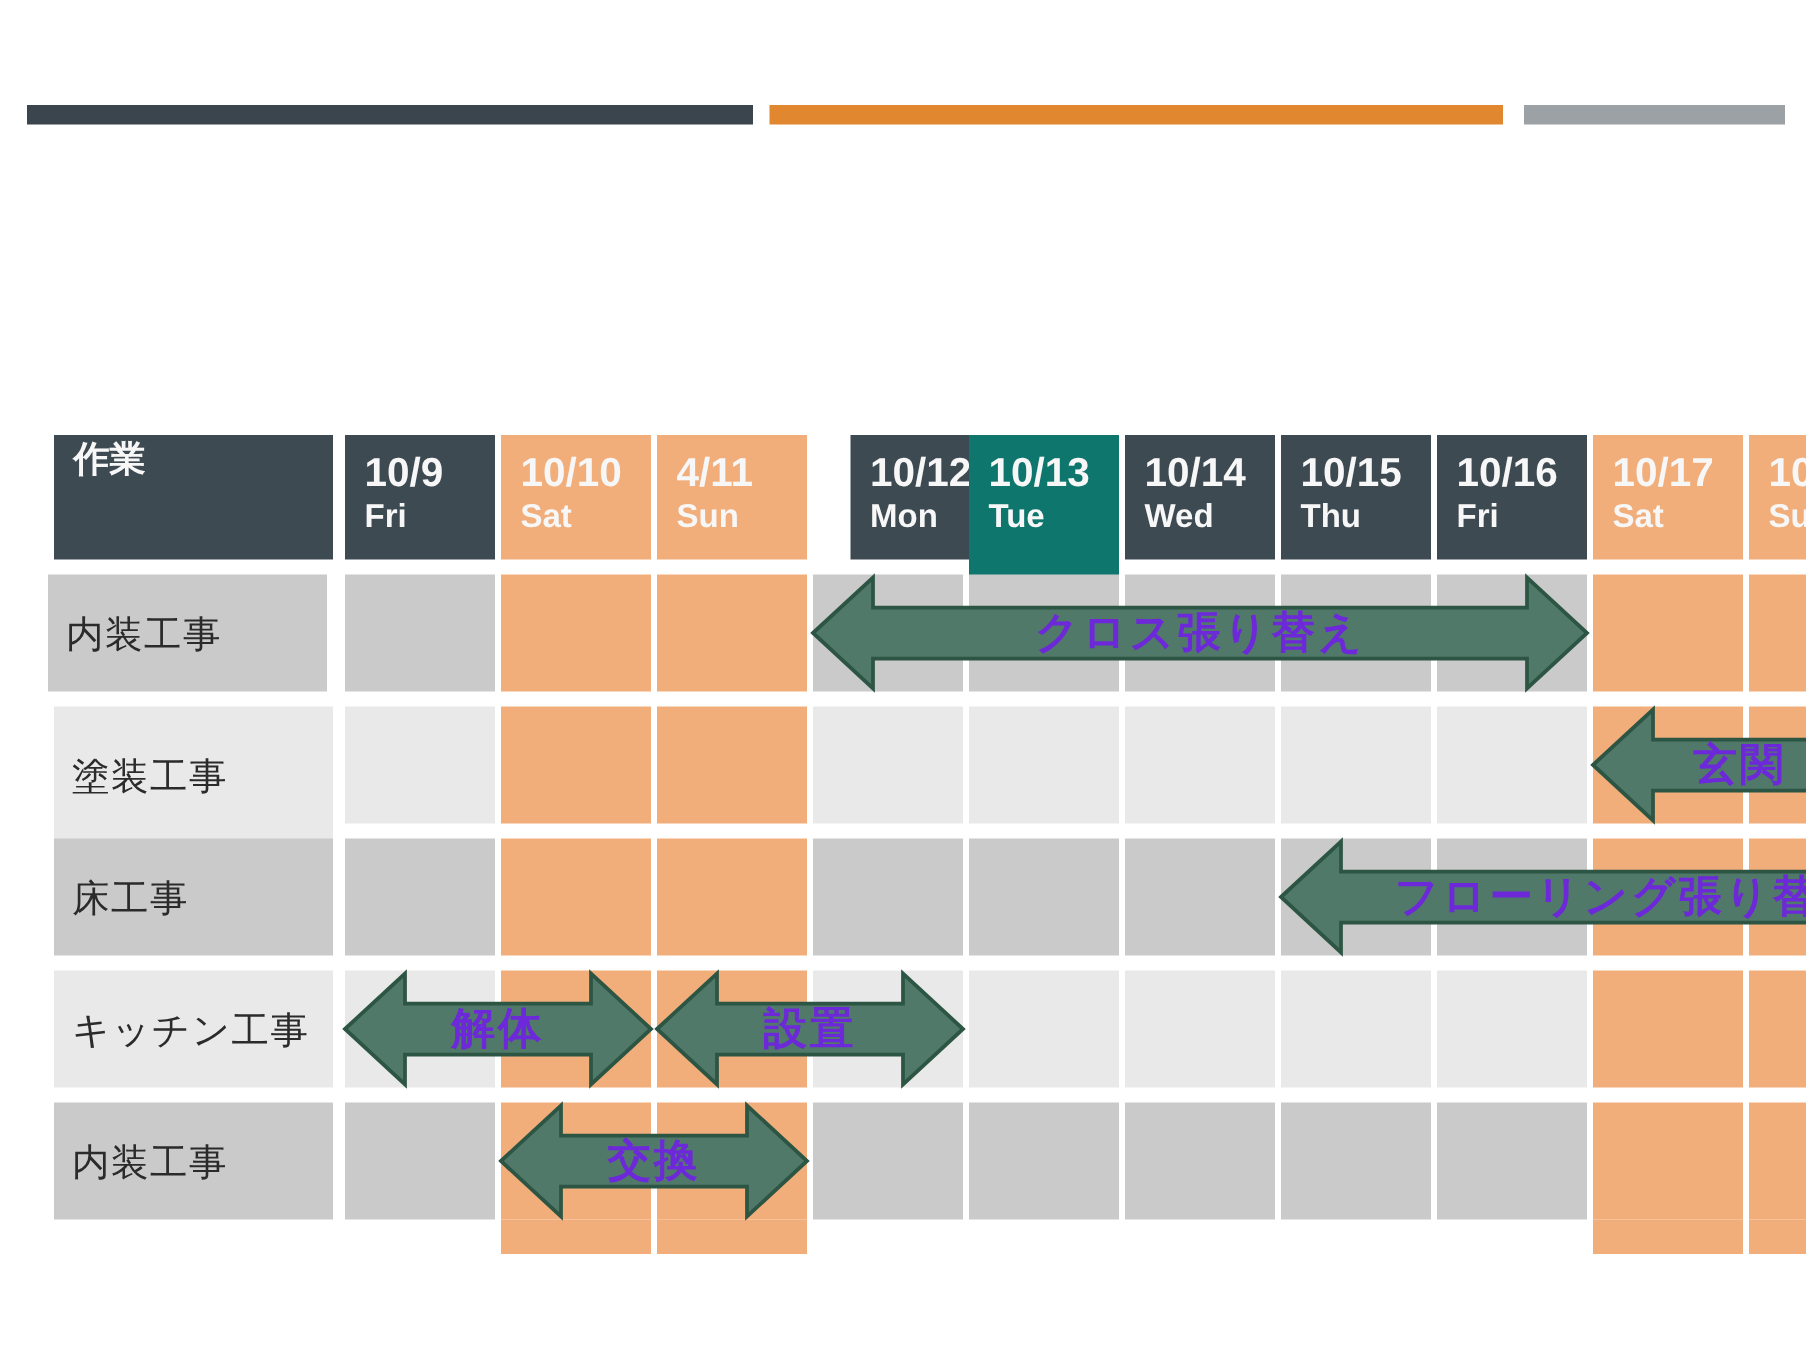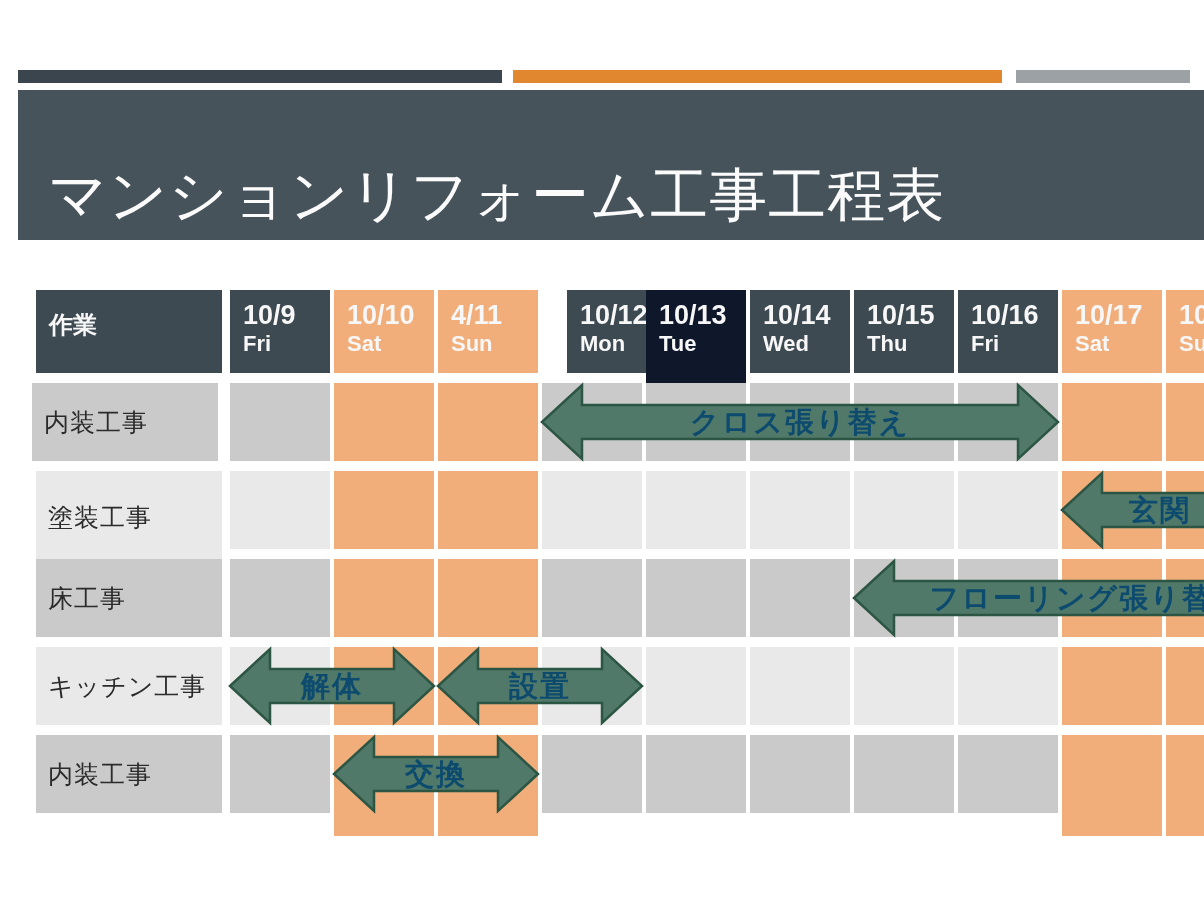--- a/index.html
+++ b/index.html
@@ -19,43 +19,40 @@
   }
   #page-title {
     color:#fbfbfb; font-size:58px; line-height:1; padding:0 0 16px 30px;
     letter-spacing:1px; white-space:nowrap; font-weight:500;
   }
 
   .gcell { position:absolute; box-sizing:border-box; }
   .hdr { color:#f7f7f7; font-weight:bold; }
   .hdr .hdate { font-size:27px; line-height:1.1; padding:11px 0 0 13px; }
   .hdr .hday  { font-size:22px; line-height:1.15; padding:0 0 0 13px; }
-  .hdr-task { display:flex; align-items:center; }
+  .hdr-task { display:flex; align-items:flex-start; }
   .hdr-task span { font-size:24px; font-weight:bold; color:#f7f7f7; padding:0 0 14px 13px; }
 
   .row-label { display:flex; align-items:center; }
   .row-label span { font-size:25px; color:#2b2b2b; padding-left:12px; letter-spacing:1px; white-space:nowrap; }
 
   .task-arrow { position:absolute; }
   .arrow-label {
-    position:absolute; color:#0c4a6e; font-weight:bold; font-size:29px;
+    position:absolute; color:#6d28d9; font-weight:bold; font-size:29px;
     text-align:center; letter-spacing:2px; white-space:nowrap; pointer-events:none;
   }
 </style>
 </head>
 <body>
 
 <div id="stage">
   <div class="decor-bar" id="decor-dark"></div>
   <div class="decor-bar" id="decor-orange"></div>
   <div class="decor-bar" id="decor-gray"></div>
 
-  <div id="banner">
-    <div id="page-title">マンションリフォーム工事工程表</div>
-  </div>
 
   <div id="gantt">
       <div class="gcell hdr-task" style="left: 36px; top: 290px; width: 186px; height: 83px; background: rgb(62, 74, 82);">
         <span>作業</span>
       </div>
       <div class="gcell hdr" style="left: 230px; top: 290px; width: 100px; height: 83px; background: rgb(62, 74, 82);">
         <div class="hdate">10/9</div>
         <div class="hday">Fri</div>
       </div>
       <div class="gcell hdr" style="left: 334px; top: 290px; width: 100px; height: 83px; background: rgb(241, 174, 122);">
@@ -63,21 +60,21 @@
         <div class="hday">Sat</div>
       </div>
       <div class="gcell hdr" style="left: 438px; top: 290px; width: 100px; height: 83px; background: rgb(241, 174, 122);">
         <div class="hdate">4/11</div>
         <div class="hday">Sun</div>
       </div>
       <div class="gcell hdr" style="left: 542px; top: 290px; width: 100px; height: 83px; background: rgb(62, 74, 82); margin-left: 25px;">
         <div class="hdate">10/12</div>
         <div class="hday">Mon</div>
       </div>
-      <div class="gcell hdr" style="left: 646px; top: 290px; width: 100px; height: 100px; background: #0f172a;">
+      <div class="gcell hdr" style="left: 646px; top: 290px; width: 100px; height: 100px; background: #0f766e;">
         <div class="hdate">10/13</div>
         <div class="hday">Tue</div>
       </div>
       <div class="gcell hdr" style="left: 750px; top: 290px; width: 100px; height: 83px; background: rgb(62, 74, 82);">
         <div class="hdate">10/14</div>
         <div class="hday">Wed</div>
       </div>
       <div class="gcell hdr" style="left: 854px; top: 290px; width: 100px; height: 83px; background: rgb(62, 74, 82);">
         <div class="hdate">10/15</div>
         <div class="hday">Thu</div>

